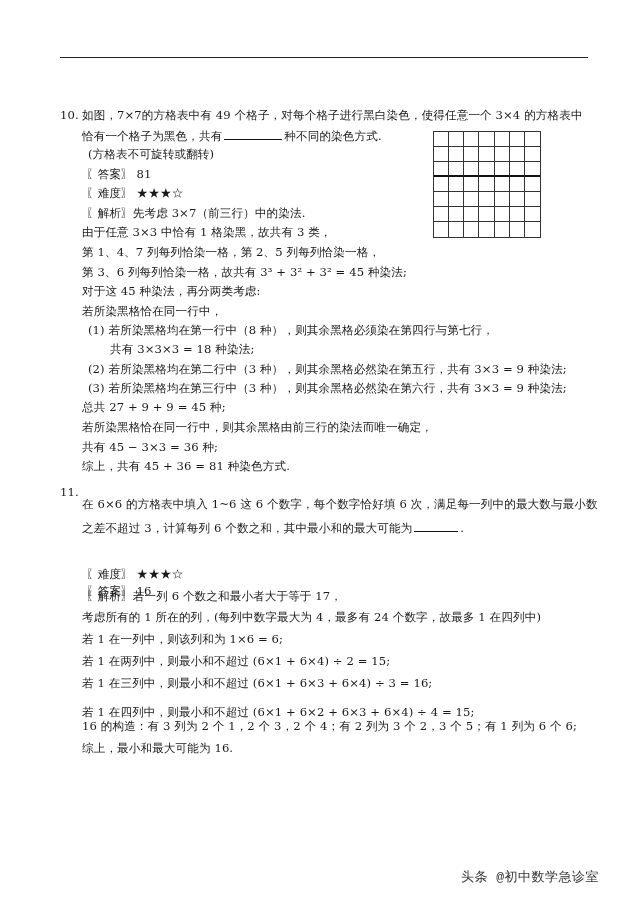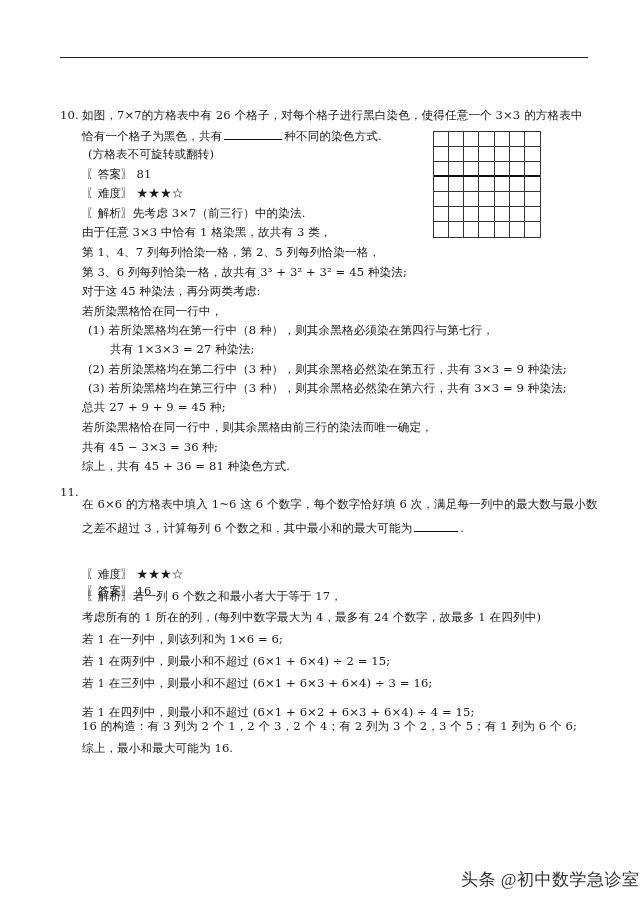--- a/index.html
+++ b/index.html
@@ -15,43 +15,43 @@
   .grid {
     position:absolute; left:433px; top:131px; width:108px; height:107px;
     display:grid; grid-template-columns:repeat(7,1fr); grid-template-rows:repeat(7,1fr);
     border:1.2px solid #333; box-sizing:border-box;
   }
   .cell { border-right:1px solid #333; border-bottom:1px solid #333; box-sizing:border-box; }
   .cell.lastcol { border-right:none; }
   .cell.lastrow { border-bottom:none; }
   .cell.thick { border-bottom:2px solid #111; }
   .watermark {
-    position:absolute; left:461px; top:868px; font-family:Liberation Serif, serif;
-    font-size:17px; color:#333; white-space:nowrap; letter-spacing:0.5px;
+    position:absolute; left:461px; top:868px; font-family:Liberation Mono, monospace;
+    font-size:13px; color:#333; white-space:nowrap; letter-spacing:0.5px;
   }
 </style>
 </head>
 <body>
 
 <div class="rule"></div>
 
 <div class="line" style="left:60px;top:108px;">10.</div>
-<div class="line" style="left:82px;top:108px;">如图，7×7的方格表中有 26 个格子，对每个格子进行黑白染色，使得任意一个 3×3 的方格表中</div>
+<div class="line" style="left:82px;top:108px;">如图，7×7的方格表中有 49 个格子，对每个格子进行黑白染色，使得任意一个 3×4 的方格表中</div>
 <div class="line" style="left:82px;top:128px;"><span>恰有一个格子为黑色，共有</span><span class="blank"></span><span>种不同的染色方式.</span></div>
 <div class="line" style="left:88px;top:147px;">(方格表不可旋转或翻转)</div>
 <div class="line" style="left:86px;top:167px;"><span>〖答案〗</span> <span>81</span></div>
 <div class="line" style="left:86px;top:186px;"><span>〖难度〗</span> <span>★★★☆</span></div>
 <div class="line" style="left:86px;top:206px;"><span>〖解析〗</span><span>先考虑 3×7（前三行）中的染法.</span></div>
 <div class="line" style="left:82px;top:225px;">由于任意 3×3 中恰有 1 格染黑，故共有 3 类，</div>
 <div class="line" style="left:82px;top:245px;">第 1、4、7 列每列恰染一格，第 2、5 列每列恰染一格，</div>
 <div class="line" style="left:82px;top:265px;">第 3、6 列每列恰染一格，故共有 3³ + 3² + 3² = 45 种染法;</div>
 <div class="line" style="left:82px;top:284px;">对于这 45 种染法，再分两类考虑:</div>
 <div class="line" style="left:82px;top:304px;">若所染黑格恰在同一行中，</div>
 <div class="line" style="left:88px;top:323px;">(1) 若所染黑格均在第一行中（8 种），则其余黑格必须染在第四行与第七行，</div>
-<div class="line" style="left:110px;top:342px;">共有 1×3×3 = 27 种染法;</div>
+<div class="line" style="left:110px;top:342px;">共有 3×3×3 = 18 种染法;</div>
 <div class="line" style="left:88px;top:362px;">(2) 若所染黑格均在第二行中（3 种），则其余黑格必然染在第五行，共有 3×3 = 9 种染法;</div>
 <div class="line" style="left:88px;top:381px;">(3) 若所染黑格均在第三行中（3 种），则其余黑格必然染在第六行，共有 3×3 = 9 种染法;</div>
 <div class="line" style="left:82px;top:400px;">总共 27 + 9 + 9 = 45 种;</div>
 <div class="line" style="left:82px;top:420px;">若所染黑格恰在同一行中，则其余黑格由前三行的染法而唯一确定，</div>
 <div class="line" style="left:82px;top:440px;">共有 45 − 3×3 = 36 种;</div>
 <div class="line" style="left:82px;top:459px;">综上，共有 45 + 36 = 81 种染色方式.</div>
 
 <div class="grid" id="grid">
     <div class="cell"></div>
     <div class="cell"></div>

